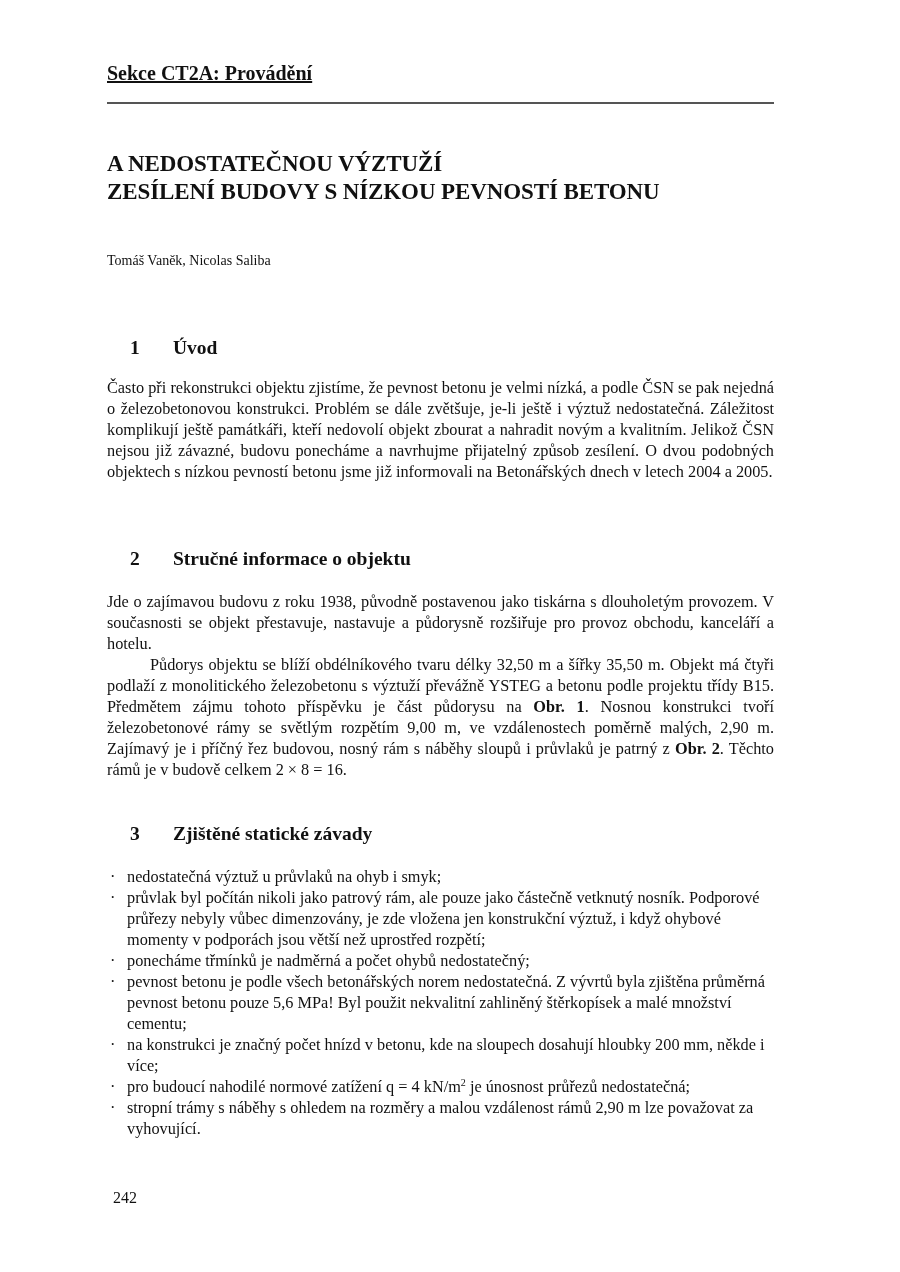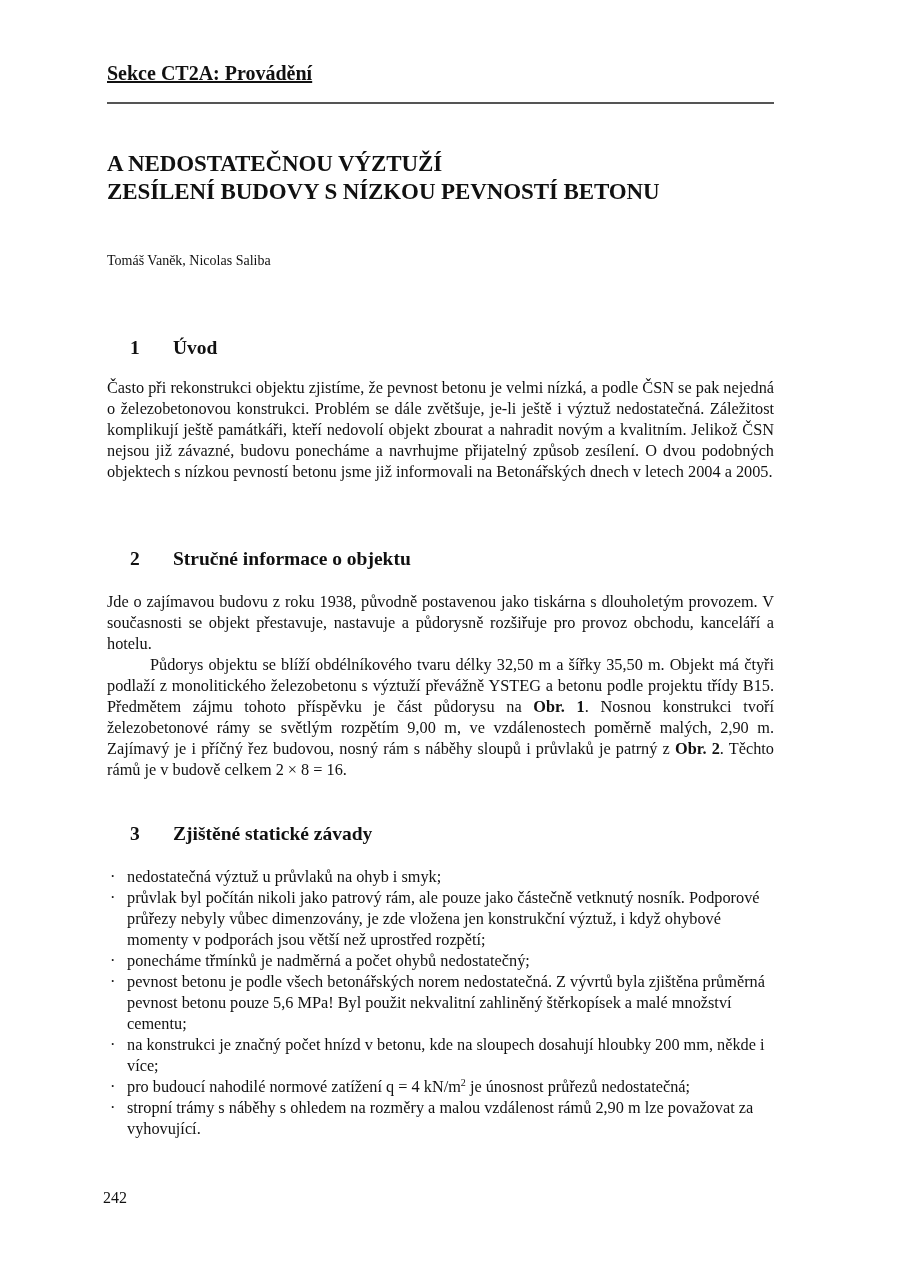--- a/index.html
+++ b/index.html
@@ -26,21 +26,21 @@
     .para p.indent { text-indent: 43px; }
     .para b { font-weight: bold; }
 
     .list { position: absolute; left: 107px; width: 667px; font-size: 16.3px; line-height: 21px; }
     .list .intro { margin: 0; }
     .list ul { list-style: none; margin: 0; padding: 0; }
     .list li { position: relative; padding-left: 20px; }
     .list li .bullet { position: absolute; left: 3px; top: 0; }
     sup { font-size: 10px; line-height: 0; vertical-align: 6px; }
 
-    .page-number { position: absolute; left: 103px; top: 1189px; font-size: 16px; }
+    .page-number { position: absolute; left: 113px; top: 1189px; font-size: 16px; }
   </style>
 </head>
 <body>
 
 <div class="page-header">
   <div class="section">Sekce CT2A: Provádění</div>
   <div class="rule"></div>
 </div>
 
 <div class="title">

